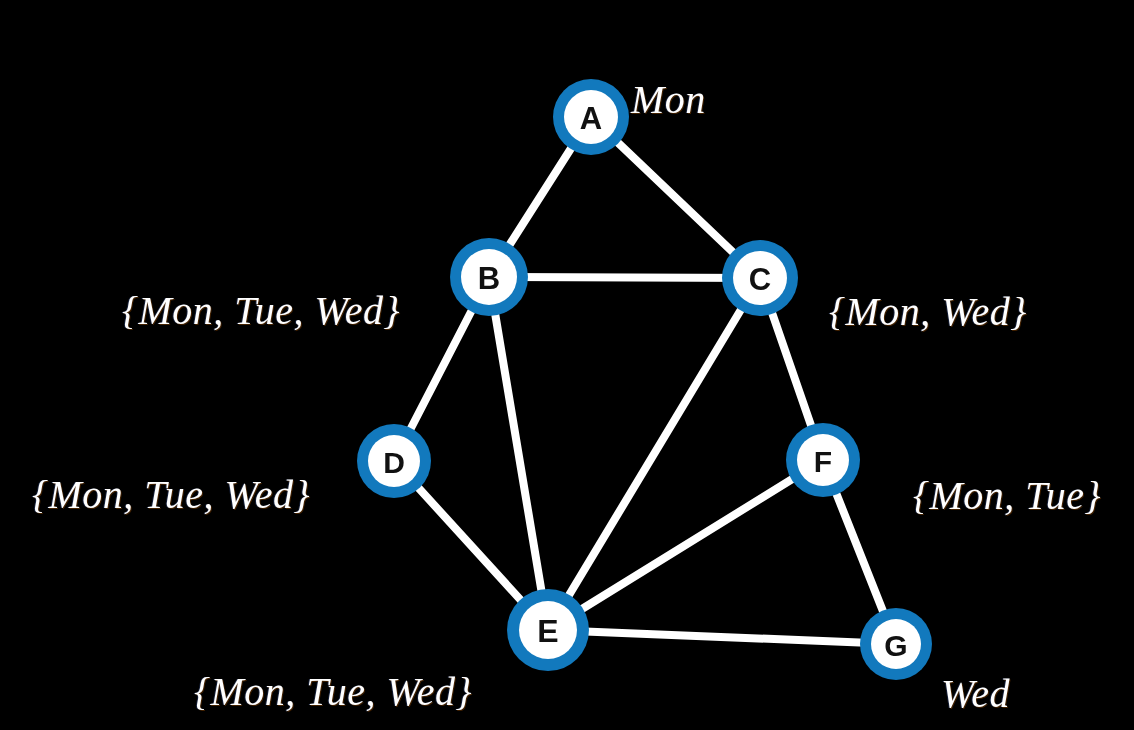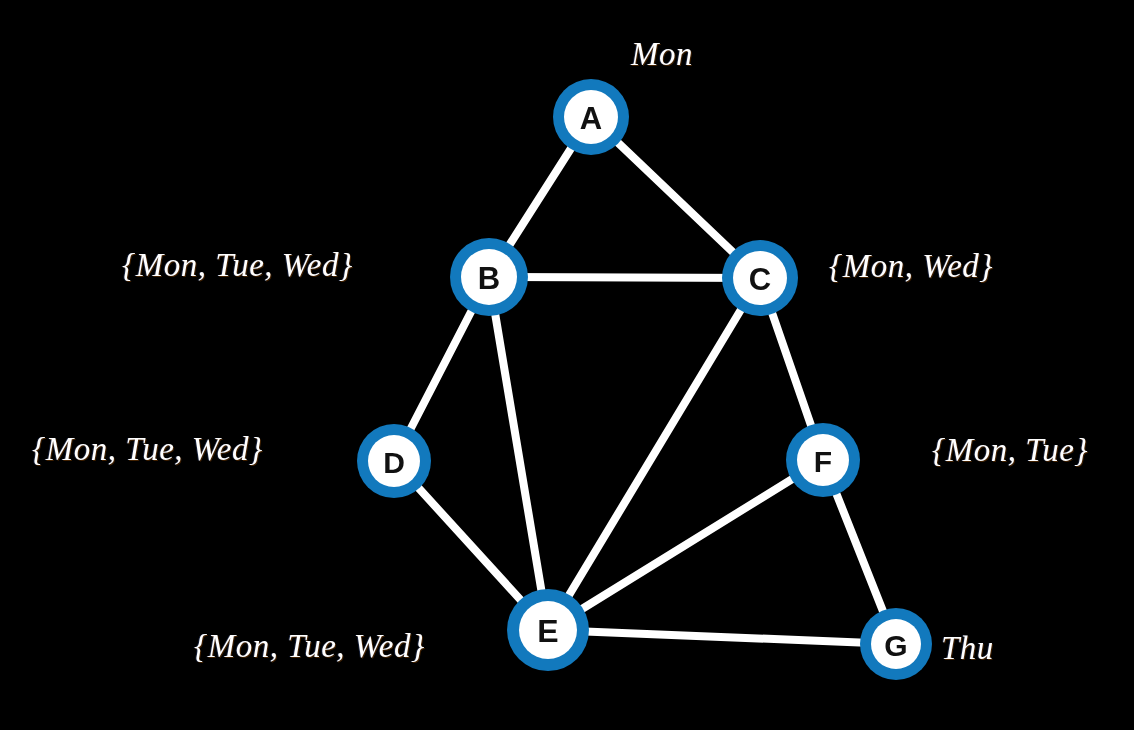--- a/index.html
+++ b/index.html
@@ -30,30 +30,31 @@
     fill: #111111;
     text-anchor: middle;
     dominant-baseline: central;
     paint-order: stroke;
   }
   .domain-label {
     position: absolute;
     color: #ffffff;
     font-family: "Liberation Serif", "DejaVu Serif", serif;
     font-style: italic;
-    font-size: 33px;
+    font-size: 40px;
     white-space: nowrap;
     letter-spacing: 0.5px;
     text-shadow: 1px 1px 0 rgba(120,60,0,0.55), -1px 0 0 rgba(60,90,160,0.35);
+    margin-top: 40px;
   }
   .lbl-A { left: 631px; top: 36px; }
   .lbl-B { left: 122px; top: 247px; }
   .lbl-C { left: 829px; top: 248px; }
   .lbl-D { left: 32px; top: 431px; }
-  .lbl-F { left: 932px; top: 432px; }
+  .lbl-F { left: 913px; top: 432px; }
   .lbl-E { left: 194px; top: 628px; }
   .lbl-G { left: 941px; top: 630px; }
 </style>
 </head>
 <body>
 
 <div id="stage">
 
   <svg id="graph-svg" viewBox="0 0 1134 730">
     <g id="edge-layer">
@@ -107,15 +108,15 @@
         </g>
       </g>
   </svg>
 
   <div class="domain-label lbl-A">Mon</div>
   <div class="domain-label lbl-B">{Mon, Tue, Wed}</div>
   <div class="domain-label lbl-C">{Mon, Wed}</div>
   <div class="domain-label lbl-D">{Mon, Tue, Wed}</div>
   <div class="domain-label lbl-E">{Mon, Tue, Wed}</div>
   <div class="domain-label lbl-F">{Mon, Tue}</div>
-  <div class="domain-label lbl-G">Thu</div>
+  <div class="domain-label lbl-G">Wed</div>
 
 </div>
 
 </body></html>

